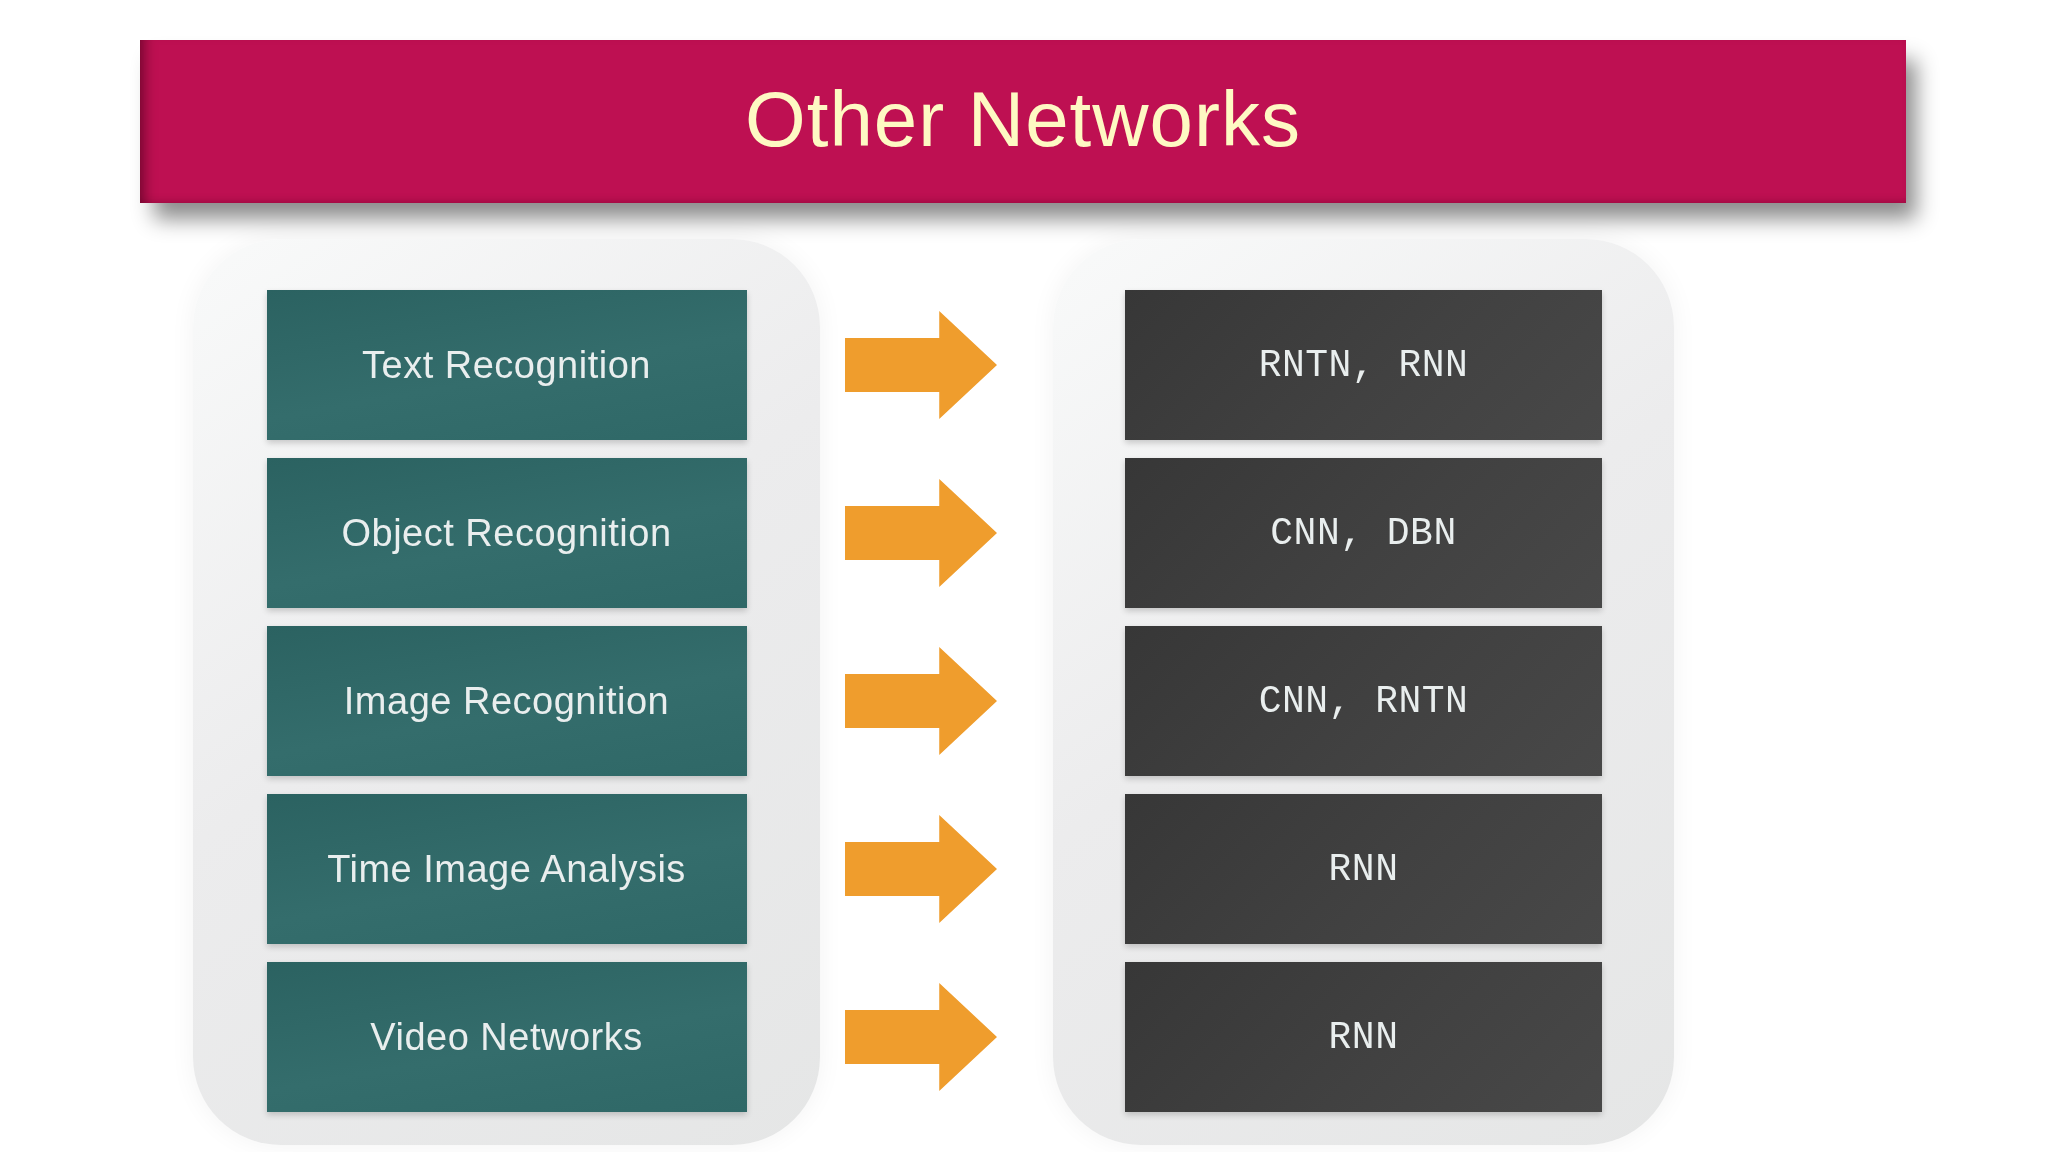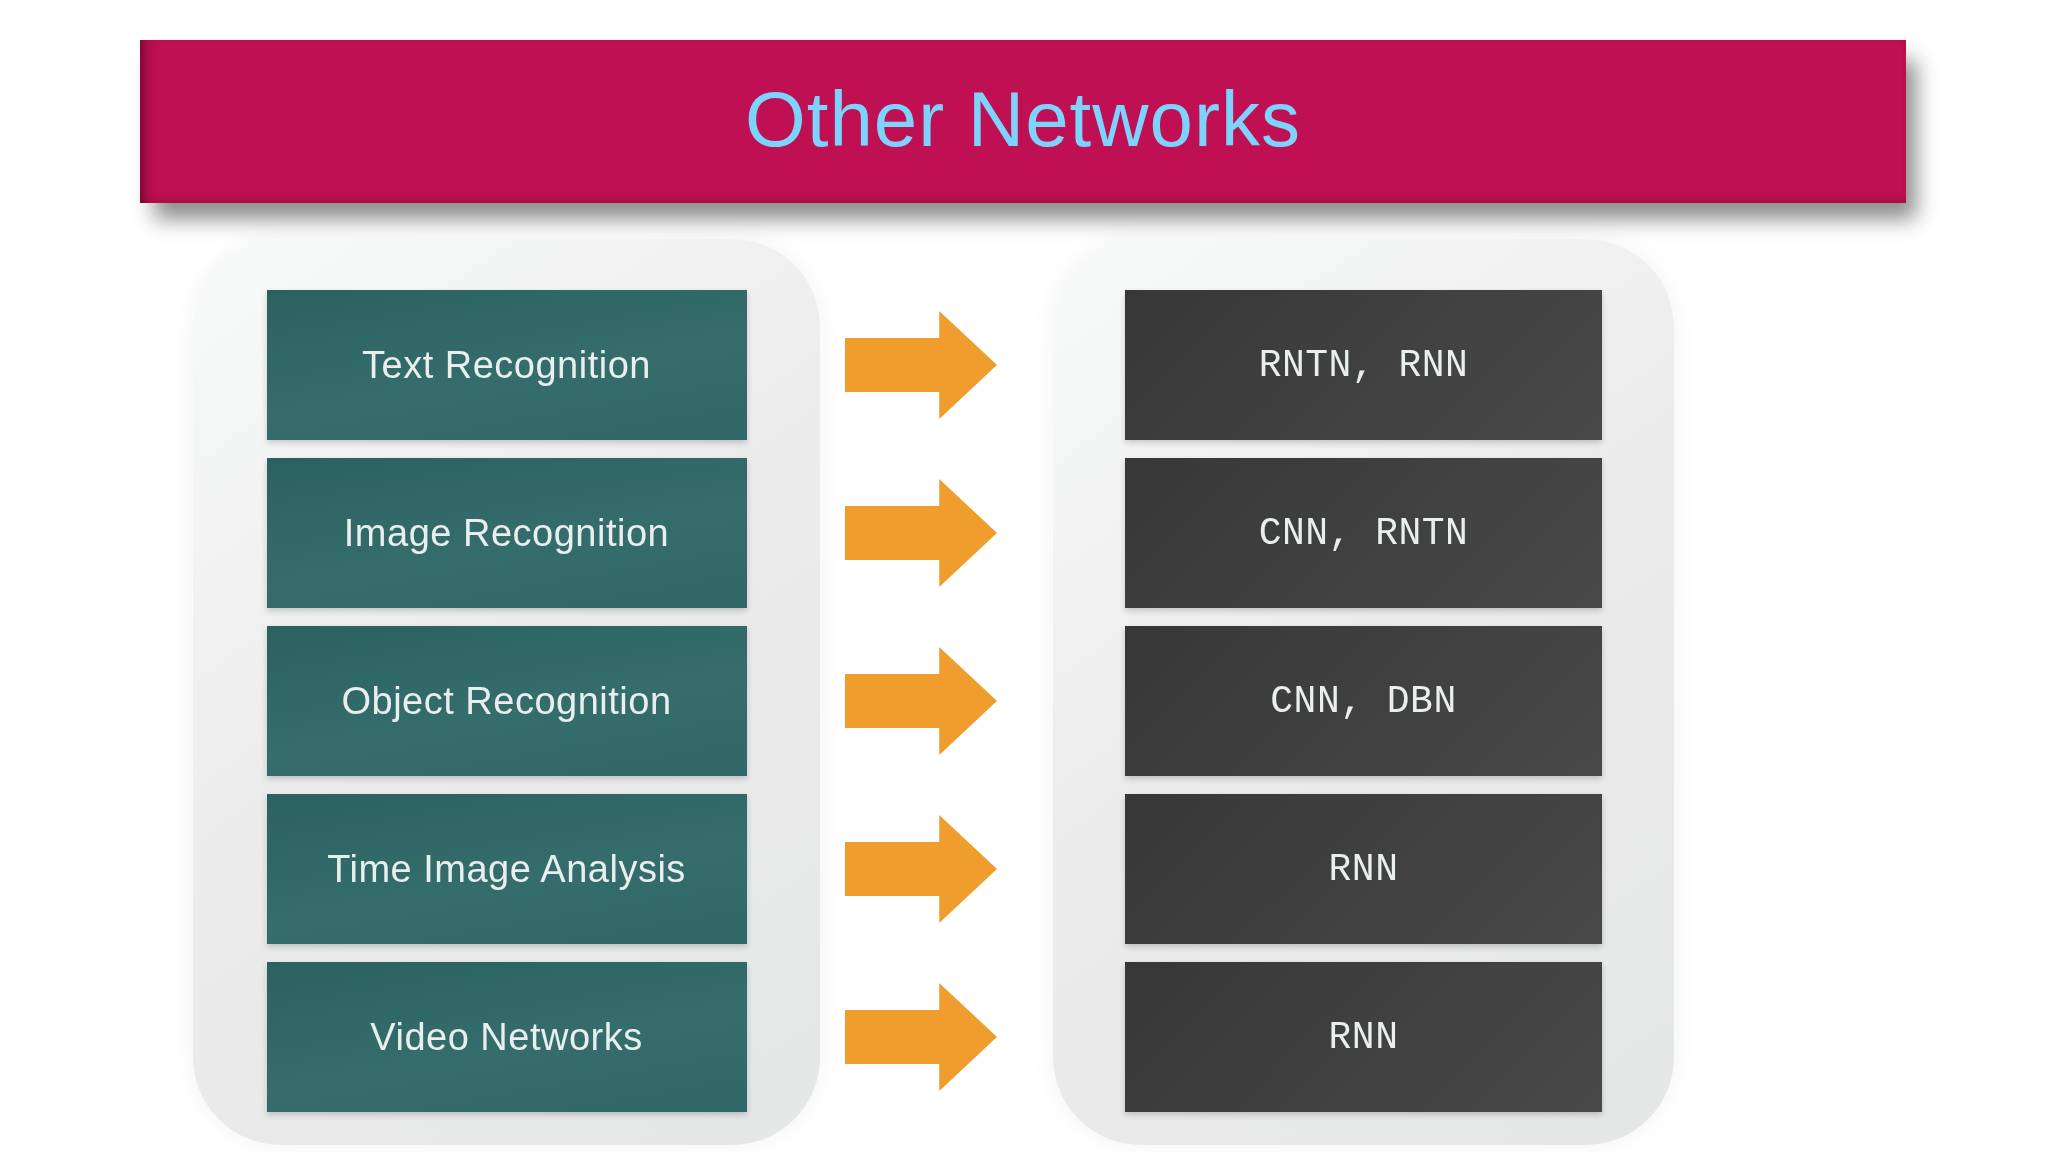--- a/index.html
+++ b/index.html
@@ -26,21 +26,21 @@
     background: var(--banner-color, #be1052);
     box-shadow:
       inset 14px 0 12px -9px rgba(70, 0, 25, 0.55),
       inset 0 -6px 10px -6px rgba(70, 0, 25, 0.35),
       12px 18px 20px -2px rgba(0, 0, 0, 0.45);
     display: flex;
     align-items: center;
     justify-content: center;
   }
   .banner-title {
-    color: #7dd3fc;
+    color: #fef9c3;
     font-size: 78px;
     font-weight: 400;
     letter-spacing: 1px;
     line-height: 1;
     padding-bottom: 6px;
   }
 
   
   .panel {
     position: absolute;
@@ -106,48 +106,48 @@
 
   <div class="banner">
     <div class="banner-title">Other Networks</div>
   </div>
 
   <div class="panel left">
     <div class="box task">
       <span class="label">Text Recognition</span>
     </div>
     <div class="box task">
-      <span class="label">Image Recognition</span>
+      <span class="label">Object Recognition</span>
     </div>
     <div class="box task">
-      <span class="label">Object Recognition</span>
+      <span class="label">Image Recognition</span>
     </div>
     <div class="box task">
       <span class="label">Time Image Analysis</span>
     </div>
     <div class="box task">
       <span class="label">Video Networks</span>
     </div>
   </div>
 
   <div class="arrow r0"></div>
   <div class="arrow r1"></div>
   <div class="arrow r2"></div>
   <div class="arrow r3"></div>
   <div class="arrow r4"></div>
 
   <div class="panel right">
     <div class="box network">
       <span class="label">RNTN, RNN</span>
     </div>
     <div class="box network">
-      <span class="label">CNN, RNTN</span>
+      <span class="label">CNN, DBN</span>
     </div>
     <div class="box network">
-      <span class="label">CNN, DBN</span>
+      <span class="label">CNN, RNTN</span>
     </div>
     <div class="box network">
       <span class="label">RNN</span>
     </div>
     <div class="box network">
       <span class="label">RNN</span>
     </div>
   </div>
 
 </div>

